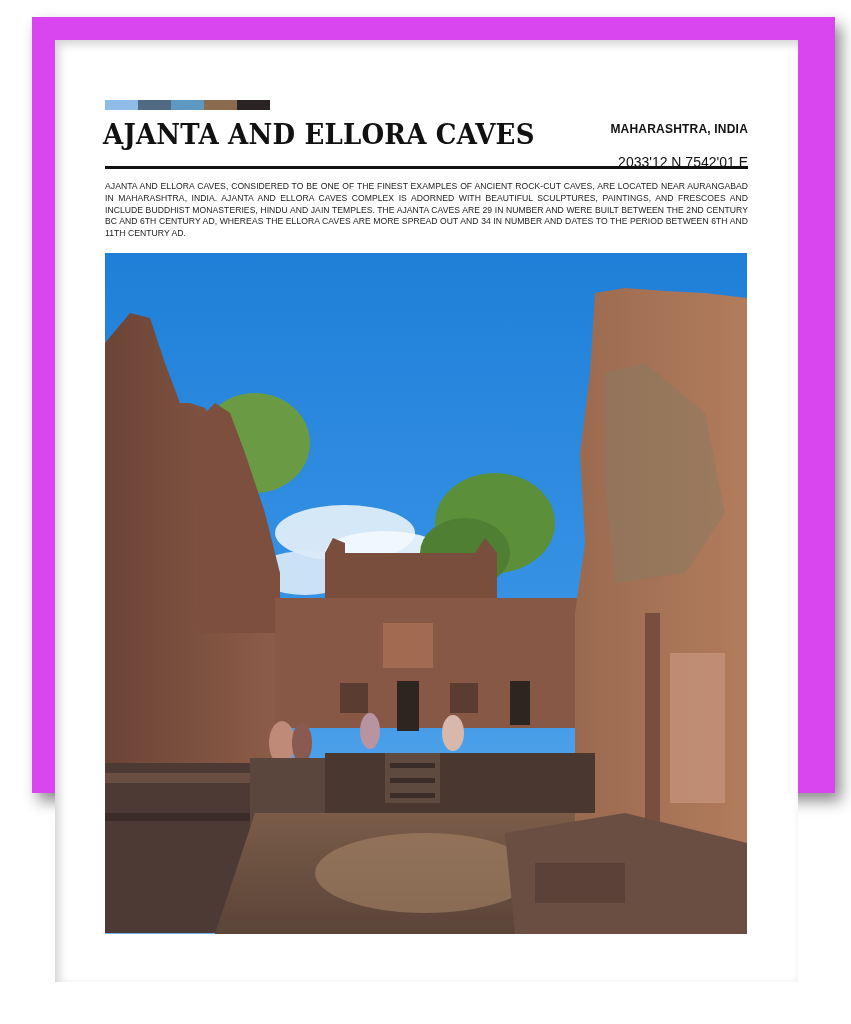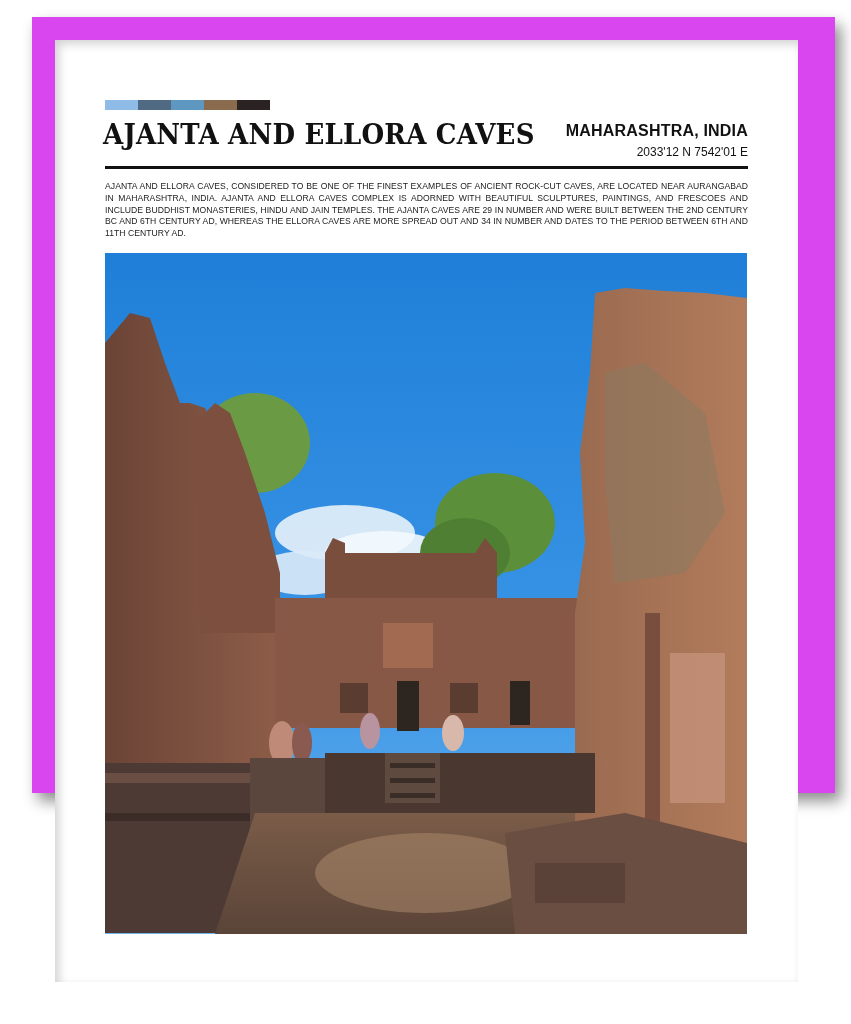--- a/index.html
+++ b/index.html
@@ -20,22 +20,22 @@
   .palette .sw { width:33px; height:10px; }
   .title {
     position:absolute; left:48px; top:78px;
     font-family:"DejaVu Serif", "Liberation Serif", serif; font-weight:bold;
     font-size:28px; letter-spacing:0.2px; color:#111; white-space:nowrap;
     transform:scaleX(0.93); transform-origin:left top;
   }
   .loc {
     position:absolute; right:50px; top:82px; text-align:right; color:#111;
   }
-  .loc .region { font-size:16px; font-weight:bold; letter-spacing:0.2px; white-space:nowrap; }
-  .loc .coords { font-size:12px; margin-top:5px; white-space:nowrap; }
+  .loc .region { font-size:12px; font-weight:bold; letter-spacing:0.2px; white-space:nowrap; }
+  .loc .coords { font-size:14px; margin-top:18px; white-space:nowrap; }
   .rule { position:absolute; left:50px; top:126px; width:643px; height:3px; background:#111; }
   .desc {
     position:absolute; left:50px; top:141px; width:643px;
     font-size:8.6px; line-height:11.8px; font-weight:normal; color:#1a1a1a;
     text-align:justify; letter-spacing:0.05px;
   }
   .photo { position:absolute; left:50px; top:213px; width:642px; height:681px; overflow:hidden; }
   .photo svg { display:block; }
 </style>
 </head>

